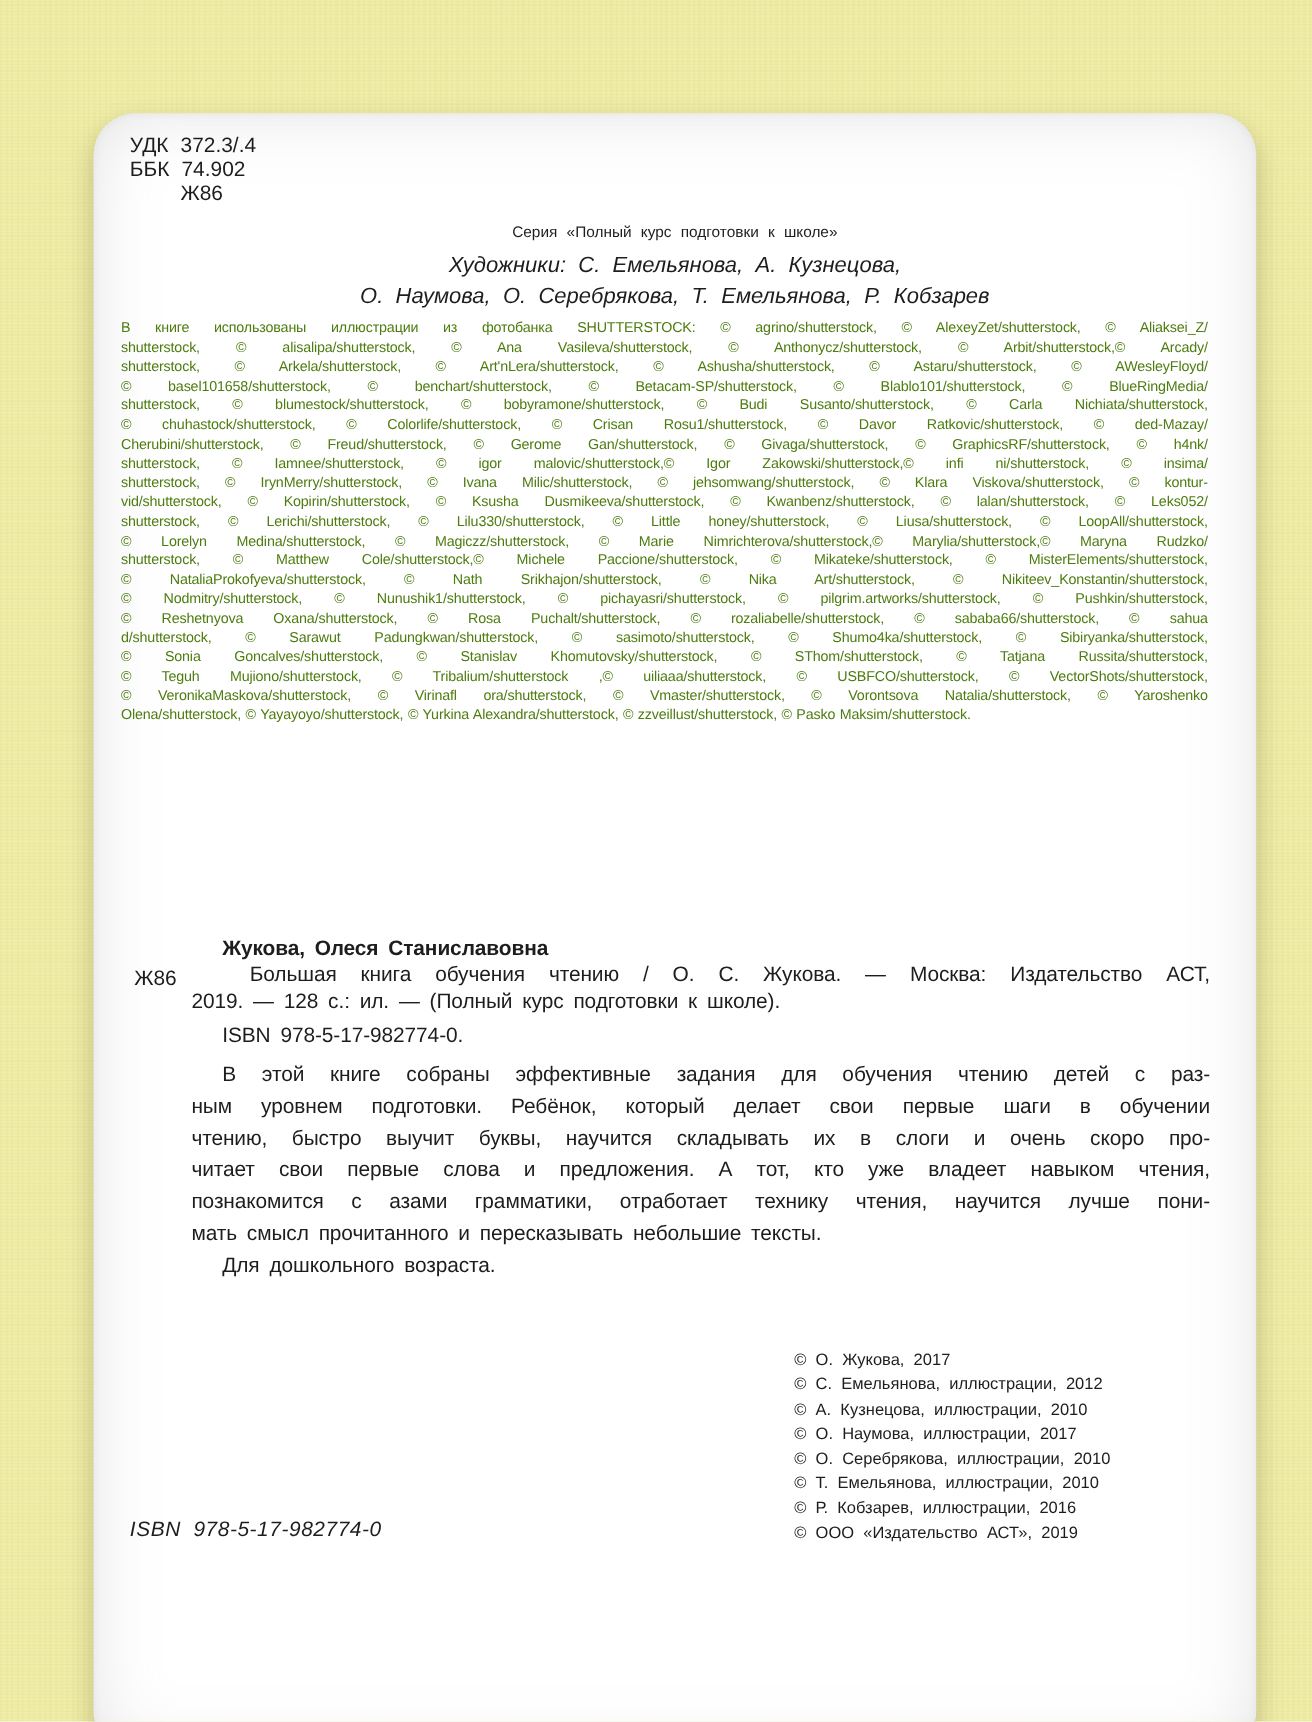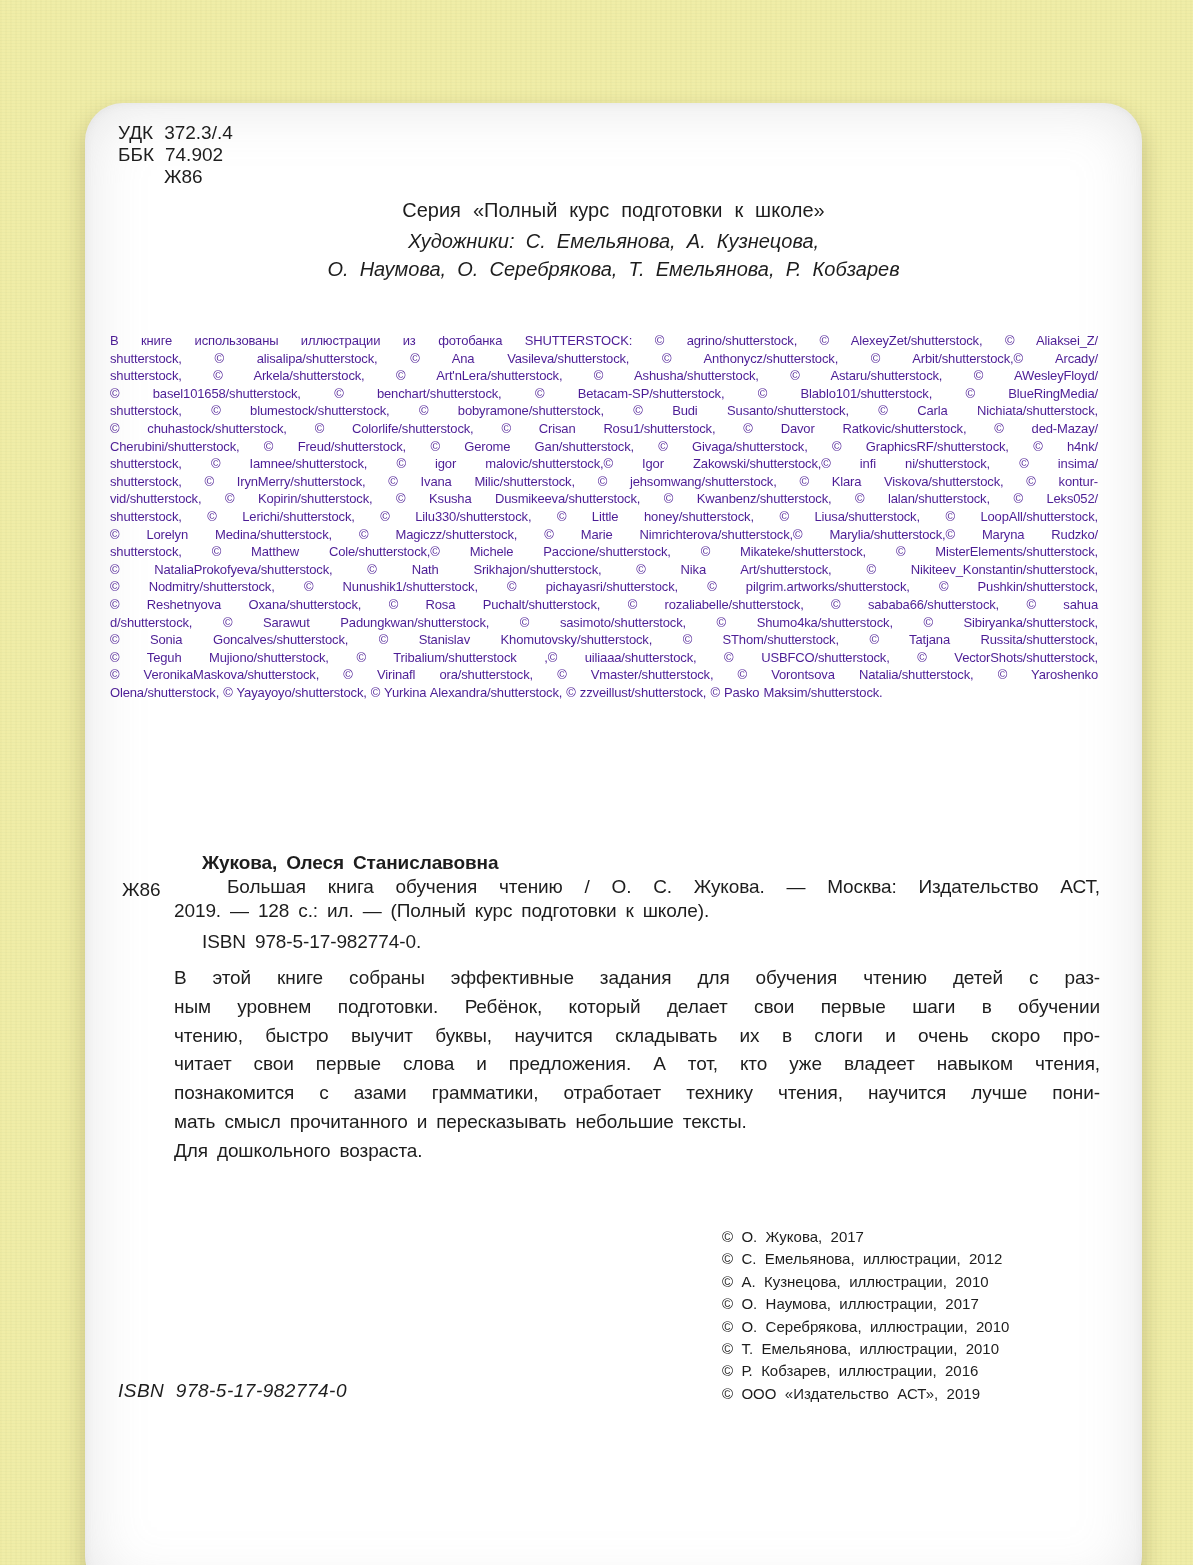--- a/index.html
+++ b/index.html
@@ -32,52 +32,51 @@
   .class-block {
     position: absolute; left: 33px; top: 19px;
     font-size: 19px; line-height: 22px;
     word-spacing: 0.30em;
   }
   .class-block .sign { padding-left: 46px; }
 
   .series {
     position: absolute; left: 0; right: 0; top: 93px;
     text-align: center;
-    font-size: 20px; line-height: 28px;
+    font-size: 14px; line-height: 28px;
     word-spacing: 0.32em;
   }
   .artists {
     position: absolute; left: 0; right: 0; top: 124px;
     text-align: center; font-style: italic;
     font-size: 20px; line-height: 28px;
     word-spacing: 0.28em;
   }
 
   .credits {
     position: absolute; left: 25px; top: 186px; width: 988px;
     font-size: 13px; line-height: 17.6px;
     letter-spacing: -0.15px; word-spacing: 0.05em;
-    color: #4c1d95;
-    margin-top: 43px;
+    color: #4d7c0f;
   }
 
   .jline { text-align: justify; text-align-last: justify; }
   .jline.last { text-align-last: auto; }
 
   .catalog {
     position: absolute; left: 89px; top: 748px; width: 926px;
     font-size: 19px; line-height: 24px;
     word-spacing: 0.20em; letter-spacing: -0.1px;
   }
   .catalog .margin-code { position: absolute; left: -52px; top: 27px; }
   .catalog .heading { margin-left: 28px; font-weight: bold; }
   .catalog .entry-first { margin-left: 53px; }
   .catalog .isbn-line { margin-left: 28px; margin-top: 7px; }
   .annotation { margin-top: 10px; line-height: 28.8px; }
-  .annotation .indent { }
+  .annotation .indent { margin-left: 28px; }
 
   .copyrights {
     position: absolute; left: 637px; top: 1123px;
     font-size: 15px; line-height: 22.4px;
     word-spacing: 0.28em;
   }
 
   .isbn-bottom {
     position: absolute; left: 33px; top: 1277px;
     font-size: 19px; letter-spacing: 0.5px; word-spacing: 0.30em; font-style: italic;

